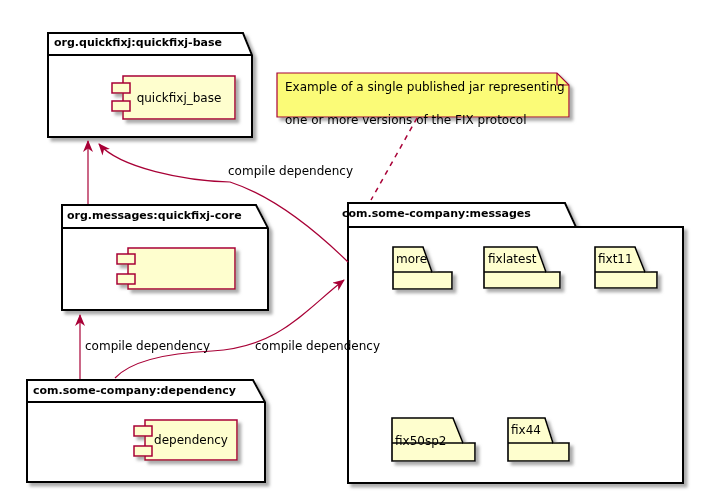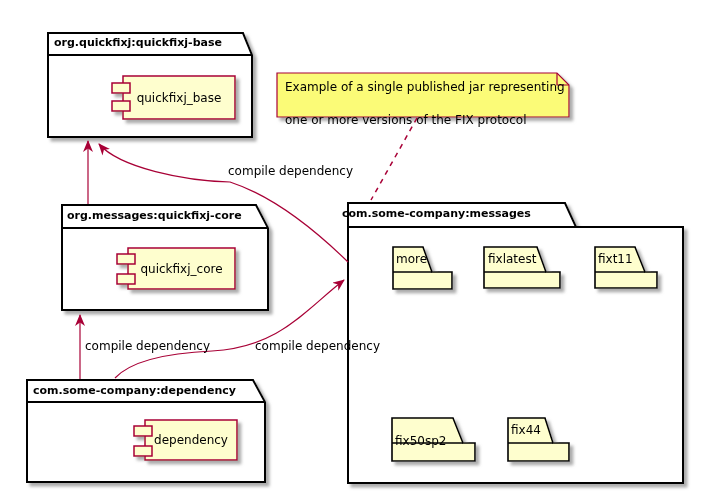--- a/index.html
+++ b/index.html
@@ -99,21 +99,20 @@
     <path class="edge" d="M115,378 C132,360 168,353 212,351 C280,347 305,310 344,280" marker-end="url(#ah)"></path>
     <path class="edge dashed" d="M417,118 L371,200"></path>
   </svg>
 
   <div class="lbl title" style="left:54px;top:36px">org.quickfixj:quickfixj-base</div>
   <div class="lbl title" style="left:67px;top:209px">org.messages:quickfixj-core</div>
   <div class="lbl title" style="left:33px;top:384px">com.some-company:dependency</div>
   <div class="lbl title" style="left:342px;top:207px">com.some-company:messages</div>
 
   <div class="lbl center" style="left:123px;top:76px;width:112px;height:43px">quickfixj_base</div>
-  <div class="lbl center" style="left:128px;top:248px;width:107px;height:41px">quickfixj_core</div>
   <div class="lbl center" style="left:145px;top:420px;width:92px;height:40px">dependency</div>
 
   <div class="lbl" style="left:396px;top:252px">more</div>
   <div class="lbl" style="left:488px;top:252px">fixlatest</div>
   <div class="lbl" style="left:598px;top:252px">fixt11</div>
   <div class="lbl" style="left:395px;top:434px">fix50sp2</div>
   <div class="lbl" style="left:511px;top:423px">fix44</div>
 
   <div class="lbl" style="left:285px;top:80px">Example of a single published jar representing</div>
   <div class="lbl" style="left:285px;top:113px">one or more versions of the FIX protocol</div>

